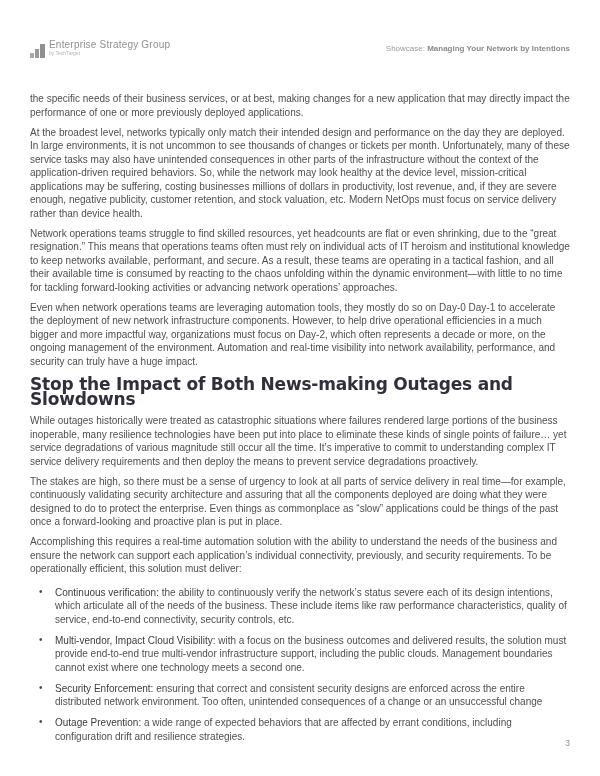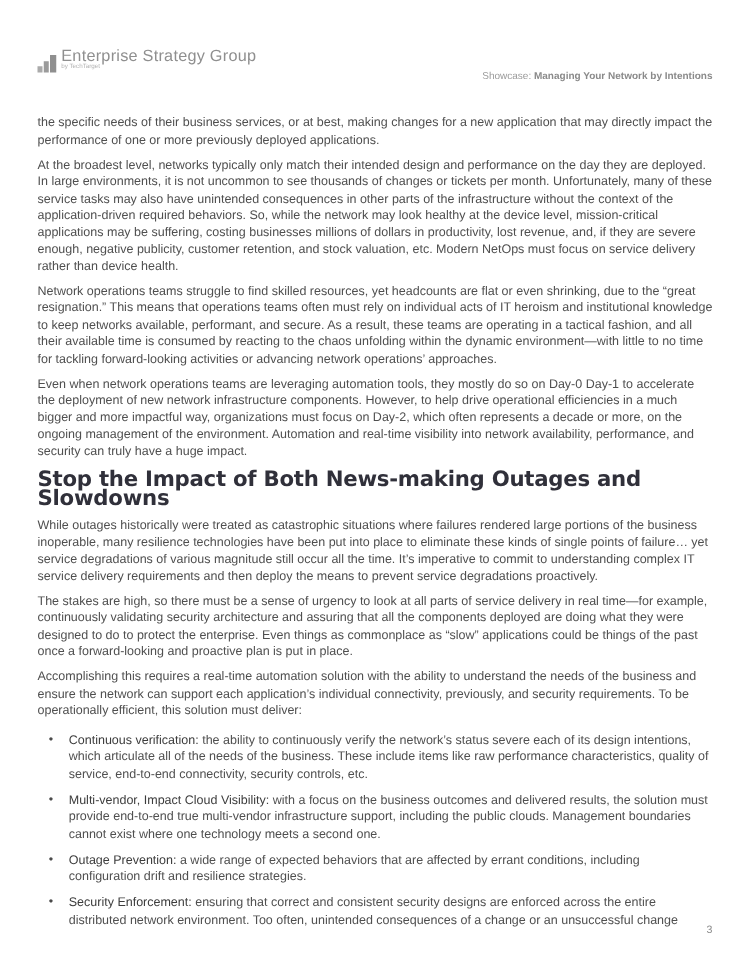--- a/index.html
+++ b/index.html
@@ -36,35 +36,35 @@
     align-items: flex-end;
     gap: 1px;
     height: 16px;
     padding-top: 2px;
   }
   .logo-icon .bar1 { width: 4px; height: 5px;  background: #aaaaaa; }
   .logo-icon .bar2 { width: 4px; height: 9px;  background: #9b9b9b; }
   .logo-icon .bar3 { width: 5px; height: 14px; background: #8f8f8f; }
   .logo-text-block { display: flex; flex-direction: column; }
   .logo-name {
-    font-size: 13px;
+    font-size: 10px;
     line-height: 10px;
     color: #8f8f8f;
     letter-spacing: 0.2px;
   }
   .logo-tagline {
     font-size: 5px;
     line-height: 6px;
     color: #b3b3b3;
   }
   .header-right {
     font-size: 8px;
     line-height: 10px;
     color: #9a9a9a;
-    margin-top: 16px;
+    margin-top: 4px;
     text-align: right;
     white-space: nowrap;
   }
   .header-right b { color: #8a8a8a; font-weight: bold; }
 
   
   .content {
     position: absolute;
     top: 92px;
     left: 30px;
@@ -155,25 +155,25 @@
     <ul class="bullets">
       <li>
         <b>Continuous verification:</b>
         <span>the ability to continuously verify the network’s status severe each of its design intentions, which articulate all of the needs of the business. These include items like raw performance characteristics, quality of service, end-to-end connectivity, security controls, etc.</span>
       </li>
       <li>
         <b>Multi-vendor, Impact Cloud Visibility:</b>
         <span>with a focus on the business outcomes and delivered results, the solution must provide end-to-end true multi-vendor infrastructure support, including the public clouds. Management boundaries cannot exist where one technology meets a second one.</span>
       </li>
       <li>
+        <b>Security Enforcement:</b>
+        <span>ensuring that correct and consistent security designs are enforced across the entire distributed network environment. Too often, unintended consequences of a change or an unsuccessful change</span>
+      </li>
+      <li>
         <b>Outage Prevention:</b>
         <span>a wide range of expected behaviors that are affected by errant conditions, including configuration drift and resilience strategies.</span>
-      </li>
-      <li>
-        <b>Security Enforcement:</b>
-        <span>ensuring that correct and consistent security designs are enforced across the entire distributed network environment. Too often, unintended consequences of a change or an unsuccessful change</span>
       </li>
     </ul>
   </div>
 
   <div class="footer">3</div>
 
 </div>
 
 </body></html>

